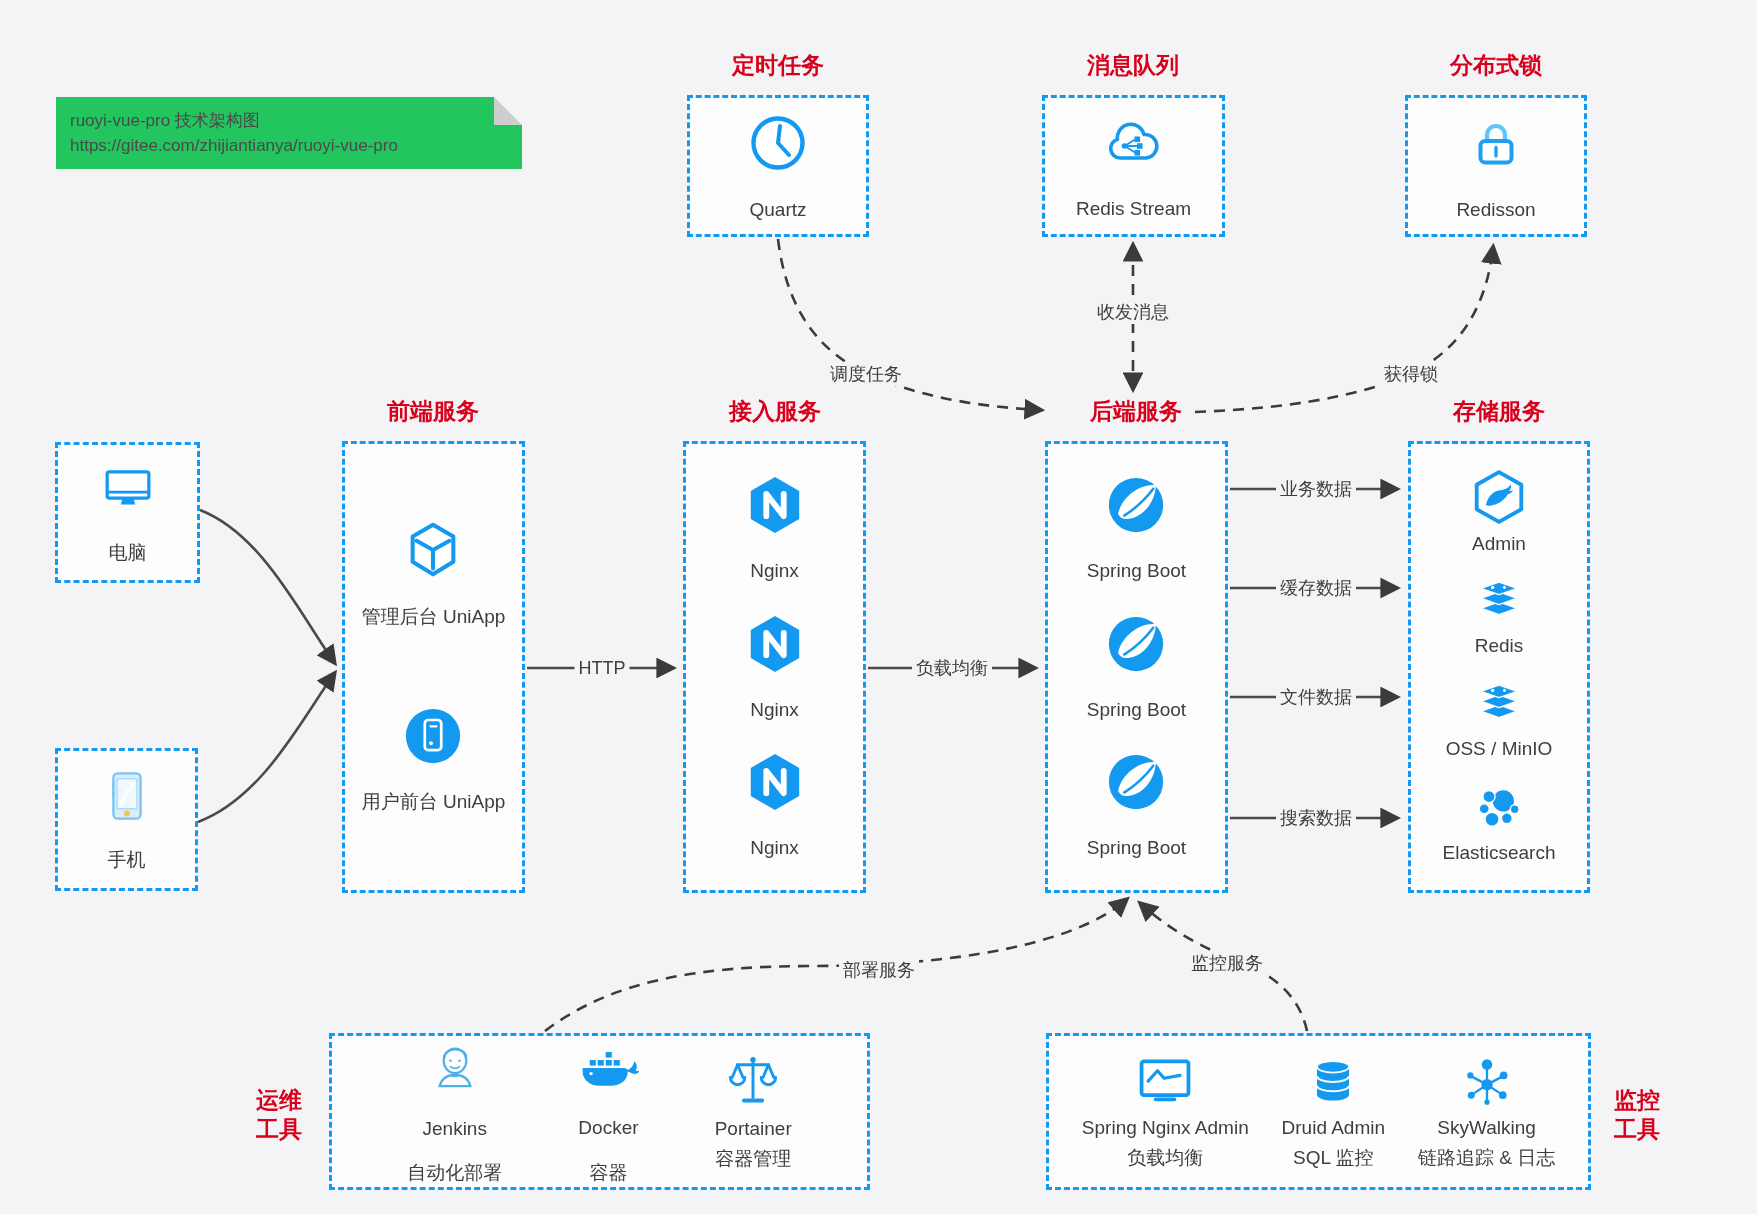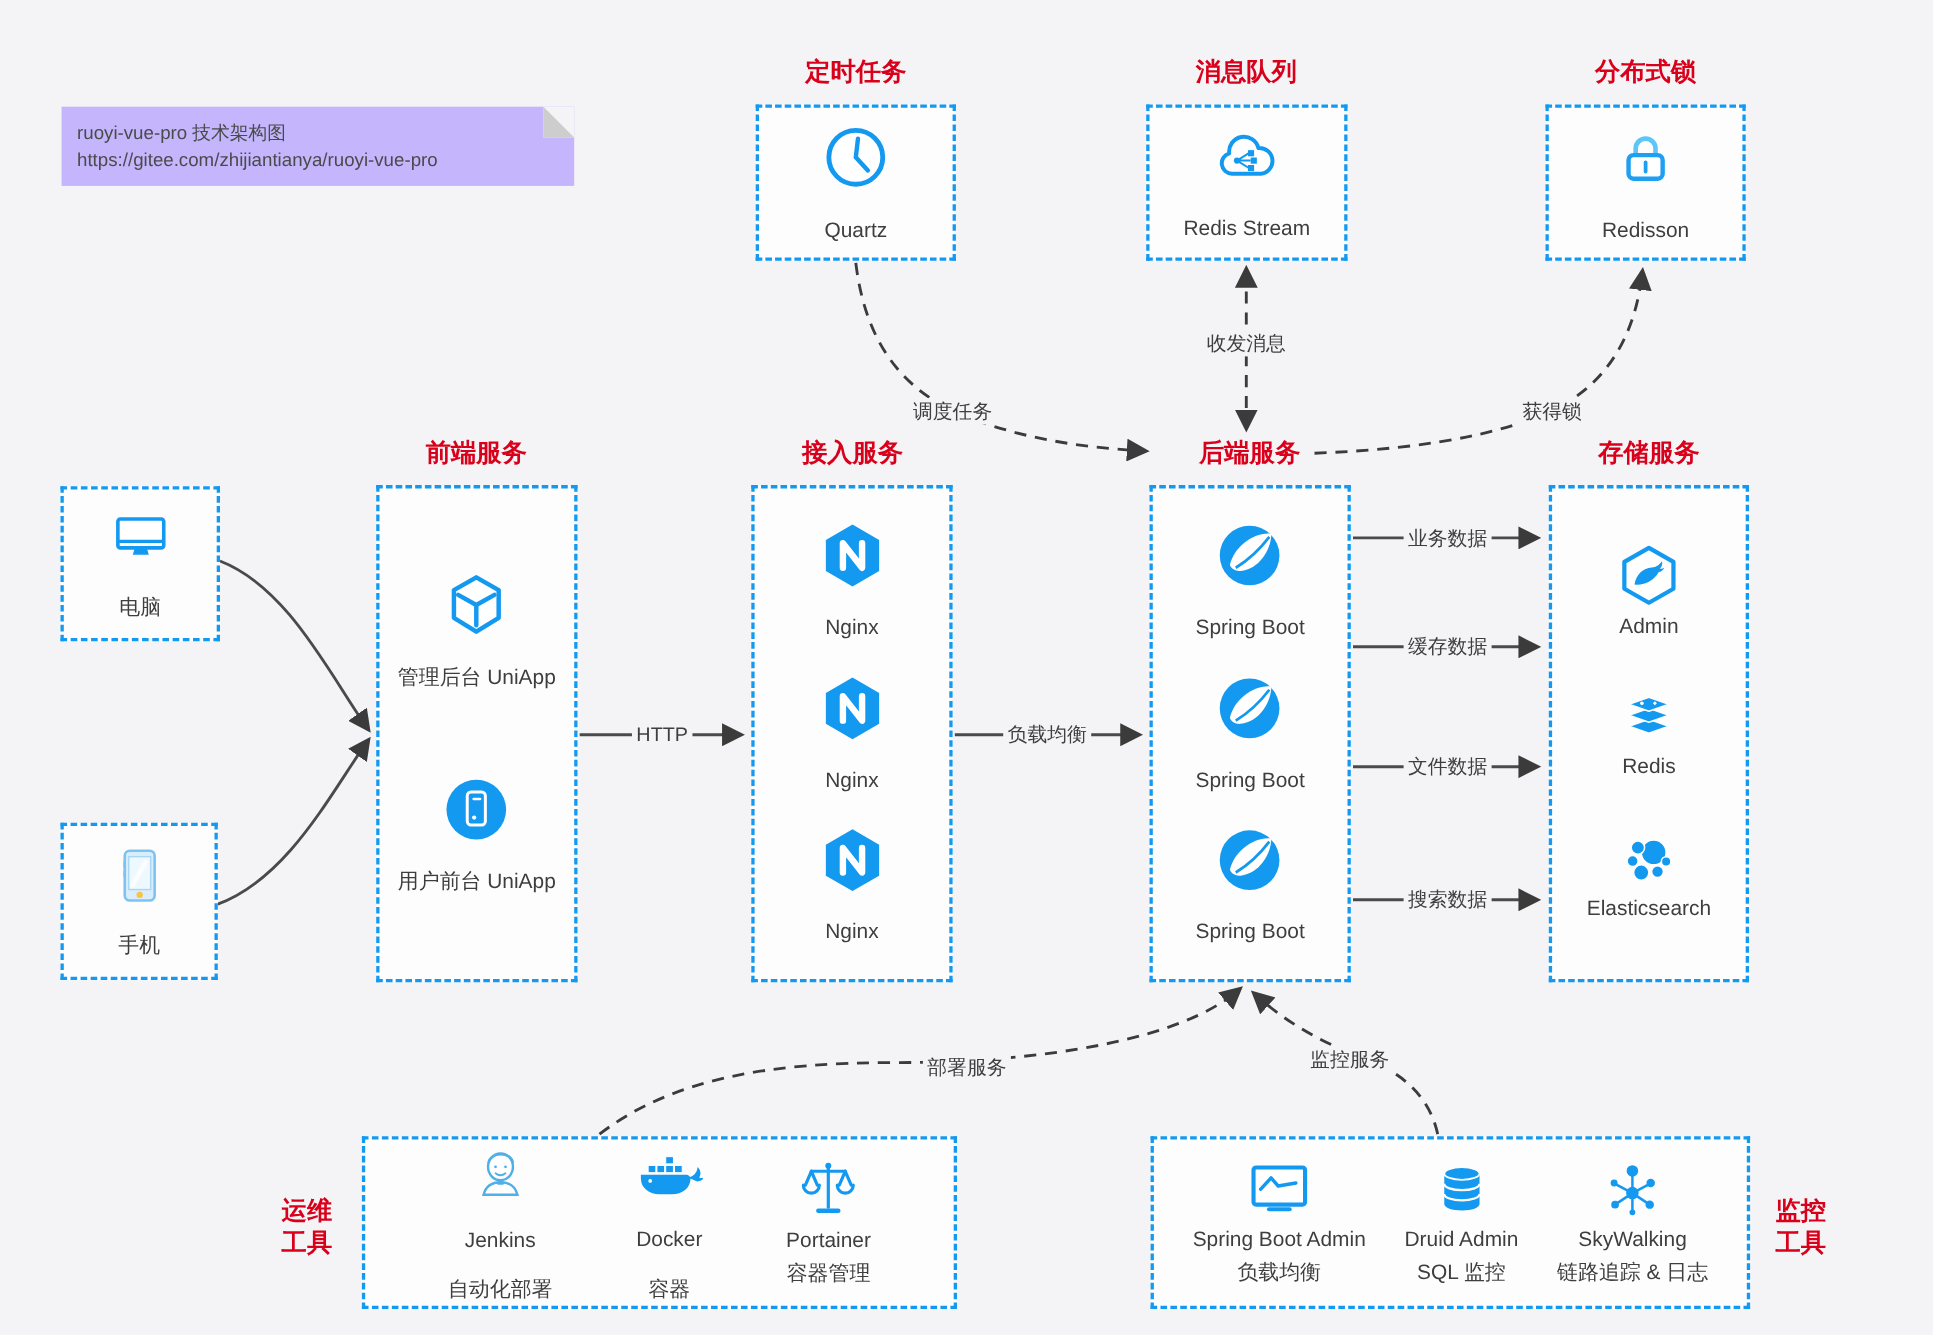--- a/index.html
+++ b/index.html
@@ -11,21 +11,21 @@
   .canvas{position:relative;width:1757px;height:1214px;background:var(--bg);overflow:hidden;}
   .wires{position:absolute;left:0;top:0;z-index:1;}
   .gbox{position:absolute;border:3px dashed var(--blue);background:var(--boxbg);z-index:2;display:flex;align-items:center;}
   .col{flex-direction:column;justify-content:space-evenly;}
   .row{flex-direction:row;justify-content:space-evenly;}
   .node{display:flex;flex-direction:column;align-items:center;gap:22px;}
   .lbl{font-size:19px;color:var(--lbl);white-space:nowrap;text-align:center;line-height:25px;}
   .gtitle{position:absolute;transform:translateX(-50%);color:var(--red);font-weight:bold;font-size:23px;white-space:nowrap;z-index:2;}
   .side-label{position:absolute;color:var(--red);font-weight:bold;font-size:23px;line-height:29px;text-align:center;z-index:2;white-space:nowrap;}
   .elabel{position:absolute;transform:translate(-50%,-50%);font-size:18px;color:var(--lbl);background:var(--bg);padding:0 4px;white-space:nowrap;z-index:3;}
-  .note{position:absolute;left:56px;top:97px;width:466px;height:72px;background:#c4b5fd;z-index:2;padding:11px 0 0 14px;color:#4a4a4a;font-size:17px;line-height:25px;}
+  .note{position:absolute;left:56px;top:97px;width:466px;height:72px;background:#22c55e;z-index:2;padding:11px 0 0 14px;color:#4a4a4a;font-size:17px;line-height:25px;}
   .note .fold{position:absolute;top:0;right:0;width:0;height:0;border-top:28px solid var(--bg);border-left:28px solid #cdcdcd;}
   svg{display:block;}
 </style>
 </head>
 <body>
 
 <div class="canvas">
 
   <svg class="wires" width="1757" height="1214">
     <defs>
@@ -212,20 +212,32 @@
           <path d="M32,29 L52,36 L32,43 L12,36 Z"></path>
           <path d="M32,18 L52,25 L32,32 L12,25 Z"></path>
           <path d="M32,7 L52,14 L32,21 L12,14 Z"></path>
         </g>
         <circle cx="25" cy="13" r="1.8" fill="#fff"></circle>
         <path d="M38,11 l2,2 -2,2 -2,-2 Z" fill="#fff"></path>
       </svg>
       <div class="lbl">Redis</div>
     </div>
     <div class="node" style="gap:6px;">
+      <svg width="58" height="52" viewBox="0 0 64 56">
+        <g fill="#1499f0" stroke="#fdfdfd" stroke-width="1.6" stroke-linejoin="round">
+          <path d="M32,29 L52,36 L32,43 L12,36 Z"></path>
+          <path d="M32,18 L52,25 L32,32 L12,25 Z"></path>
+          <path d="M32,7 L52,14 L32,21 L12,14 Z"></path>
+        </g>
+        <circle cx="25" cy="13" r="1.8" fill="#fff"></circle>
+        <path d="M38,11 l2,2 -2,2 -2,-2 Z" fill="#fff"></path>
+      </svg>
+      <div class="lbl">OSS / MinIO</div>
+    </div>
+    <div class="node" style="gap:6px;">
       <svg width="56" height="54" viewBox="0 0 64 62">
         <g fill="#1499f0" stroke="#fdfdfd" stroke-width="1.6">
           <circle cx="37" cy="24" r="13"></circle>
           <circle cx="20.5" cy="19" r="7"></circle>
           <circle cx="15" cy="33" r="5.8"></circle>
           <circle cx="24" cy="45" r="8"></circle>
           <circle cx="41" cy="44" r="6.2"></circle>
           <circle cx="50" cy="33.5" r="5"></circle>
         </g>
       </svg>
@@ -287,21 +299,21 @@
     </div>
   </div>
 
   <div class="gbox row" style="left:1046px;top:1033px;width:545px;height:157px;">
     <div class="node" style="gap:5px;">
       <svg width="60" height="56" viewBox="0 0 64 58">
         <rect x="7" y="7" width="50" height="36" rx="2.5" fill="#fff" stroke="#1499f0" stroke-width="4"></rect>
         <polyline points="14,28 24,17 31,25 48,22" stroke="#1499f0" stroke-width="3.4" fill="none" stroke-linecap="round" stroke-linejoin="round"></polyline>
         <rect x="20" y="45.5" width="24" height="4" rx="2" fill="#1499f0"></rect>
       </svg>
-      <div class="lbl">Spring Boot Admin</div>
+      <div class="lbl">Spring Nginx Admin</div>
       <div class="lbl">负载均衡</div>
     </div>
     <div class="node" style="gap:5px;">
       <svg width="54" height="56" viewBox="0 0 64 64">
         <path d="M13,14 V47 c0,4 8.5,7 19,7 s19,-3 19,-7 V14 Z" fill="#1499f0"></path>
         <ellipse cx="32" cy="14" rx="19" ry="6.8" fill="#1499f0" stroke="#fdfdfd" stroke-width="2"></ellipse>
         <path d="M13,25 c0,4 8.5,7 19,7 s19,-3 19,-7" stroke="#fdfdfd" stroke-width="2.4" fill="none"></path>
         <path d="M13,36 c0,4 8.5,7 19,7 s19,-3 19,-7" stroke="#fdfdfd" stroke-width="2.4" fill="none"></path>
       </svg>
       <div class="lbl">Druid Admin</div>

